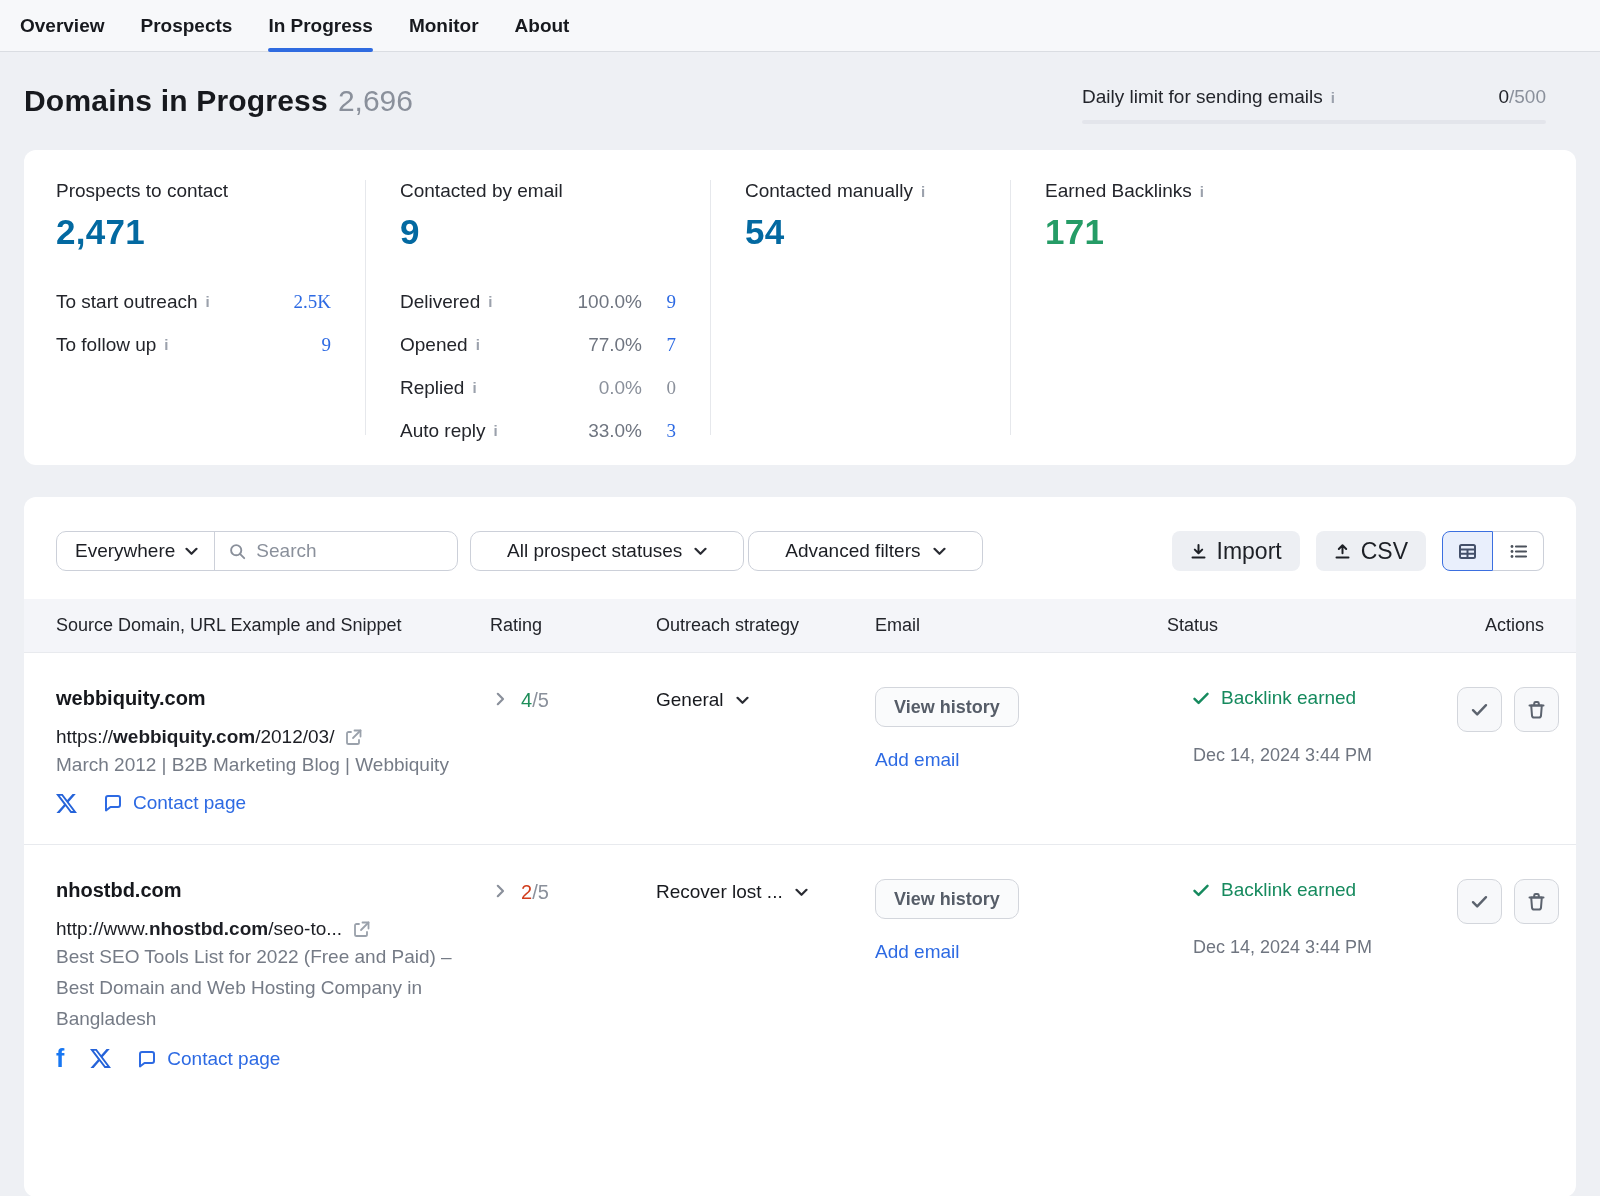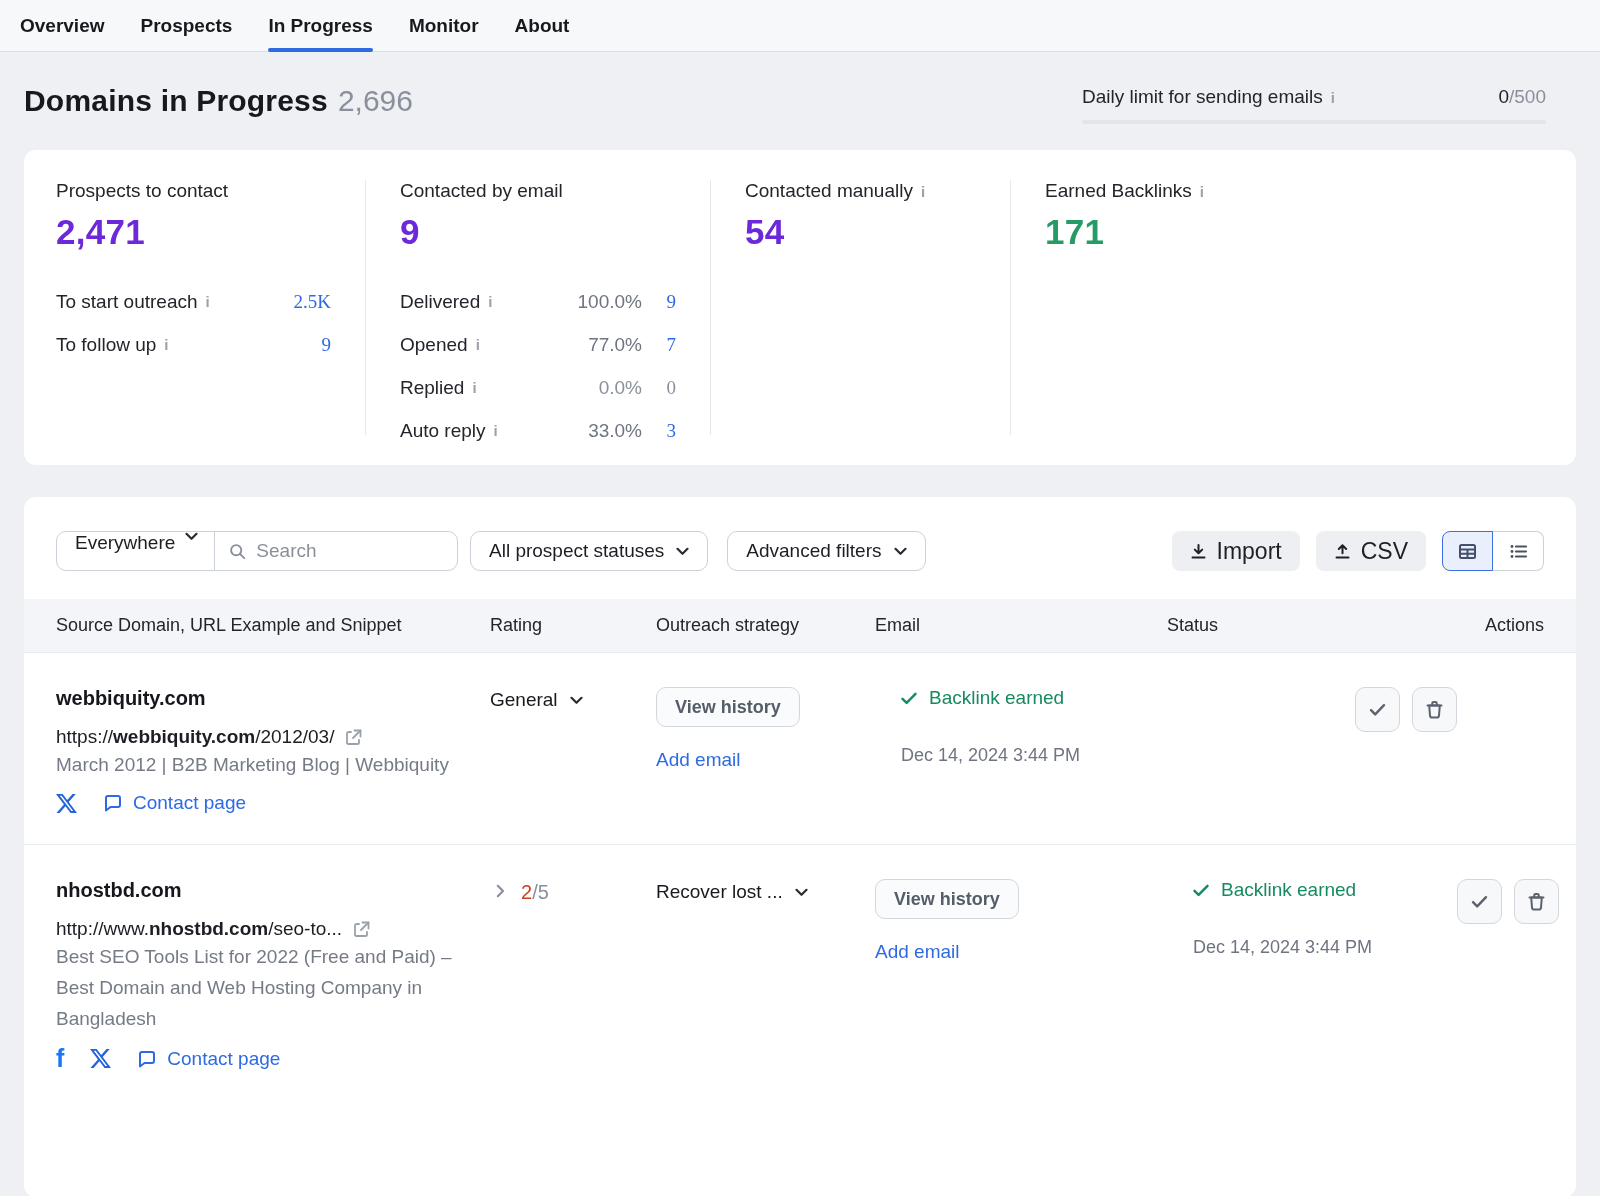--- a/index.html
+++ b/index.html
@@ -40,41 +40,41 @@
   
   .card { background:#fff; border-radius:12px; }
   .stats-card { height:315px; display:flex; padding:30px 0; }
   .stat-col { padding:0 34px; }
   .stat-col + .stat-col { border-left:1px solid #e6e8ec; }
   .col-w1 { width:341px; padding-left:32px; }
   .col-w2 { width:345px; }
   .col-w3 { width:300px; }
   .col-w4 { flex:1; }
   .stat-label { font-size:19px; color:#23252b; display:flex; align-items:center; }
-  .stat-value { margin-top:10px; font-size:35px; font-weight:700; color:#6d28d9; letter-spacing:.3px; }
+  .stat-value { margin-top:10px; font-size:35px; font-weight:700; color:#0369a1; letter-spacing:.3px; }
   .stat-value.green { color:#259c66; }
   .stat-rows { margin-top:28px; }
   .stat-row { display:flex; align-items:center; height:43px; font-size:19px; color:#23252b; }
   .stat-row .pct { margin-left:auto; color:#6f7580; }
   .stat-row .val { margin-left:auto; color:#2d6ae3; min-width:34px; text-align:right;font-family:Liberation Serif, serif; }
   .stat-row .pct + .val { margin-left:0; }
   .stat-row.muted .pct, .stat-row.muted .val { color:#8a909b; }
   
   .table-card { margin-top:32px; min-height:700px; overflow:hidden; }
   .toolbar { display:flex; align-items:center; padding:34px 32px 28px; }
   .ctl { height:40px; border:1px solid #ccd0d9; border-radius:10px; background:#fff;
          display:flex; align-items:center; font-size:19px; color:#1c1e24; }
   .scope-search { width:402px; margin-right:12px; }
-  .scope-seg { display:flex; align-items:flex-start; gap:10px; padding:0 16px 0 18px; height:100%;
+  .scope-seg { display:flex; align-items:center; gap:10px; padding:0 16px 0 18px; height:100%;
                border-right:1px solid #ccd0d9; cursor:pointer; white-space:nowrap; }
   .search-seg { display:flex; align-items:center; gap:10px; padding:0 14px; flex:1; }
   .search-seg input { border:none; outline:none; font-size:19px; width:100%;
                       font-family:"Liberation Sans", sans-serif; color:#1c1e24; background:transparent; }
   .search-seg input::placeholder { color:#8a909b; }
-  .dd { padding:0 18px; gap:12px; cursor:pointer; margin-right:19px; white-space:nowrap; }
+  .dd { padding:0 36px; gap:12px; cursor:pointer; margin-right:4px; white-space:nowrap; }
   .chev { color:#2a2c33; display:inline-flex; }
   .toolbar-right { margin-left:auto; display:flex; align-items:center; }
   .btn-gray { height:40px; background:#edeff3; border:none; border-radius:8px; padding:0 18px;
               display:flex; align-items:center; gap:10px; font-size:23px; color:#1d2026;
               font-family:"Liberation Sans", sans-serif; cursor:pointer; margin-left:16px; }
   .view-toggle { display:flex; margin-left:16px; }
   .vt-seg { width:51px; height:40px; display:flex; align-items:center; justify-content:center;
             border:1px solid #ccd0d9; background:#fff; cursor:pointer; color:#4c525c; }
   .vt-seg.active { background:#e9effc; border:1.5px solid #3b6fe0; color:#44506a; }
   .vt-seg:first-child { border-radius:8px 0 0 8px; }
@@ -322,20 +322,28 @@
           <span class="contact-link">
             <span style="display:inline-flex;">
               <svg width="20" height="20" viewBox="0 0 20 20">
                   <path d="M3 5 C3 3.9 3.9 3 5 3 H15 C16.1 3 17 3.9 17 5 V12 C17 13.1 16.1 14 15 14 H7.5 L3 17.5 Z" fill="none" stroke="currentColor" stroke-width="2" stroke-linejoin="round"></path>
                 </svg>
             </span>
             <span>Contact page</span>
           </span>
         </div>
       </div>
+      <div class="cell rating-cell">
+        <span class="row-chev">
+          <svg width="9" height="14" viewBox="0 0 9 14">
+              <path d="M1.8 1.8 L7 7 L1.8 12.2" fill="none" stroke="currentColor" stroke-width="2.2" stroke-linecap="round" stroke-linejoin="round"></path>
+            </svg>
+        </span>
+        <span class="rating"><span class="rv">4</span><span>/5</span></span>
+      </div>
       <div class="cell">
         <span class="strategy">
           <span>General</span>
           <span class="chev">
             <svg width="13" height="9" viewBox="0 0 13 9">
                 <path d="M1.5 1.8 L6.5 6.8 L11.5 1.8" fill="none" stroke="currentColor" stroke-width="2.2" stroke-linecap="round" stroke-linejoin="round"></path>
               </svg>
           </span>
         </span>
       </div>

